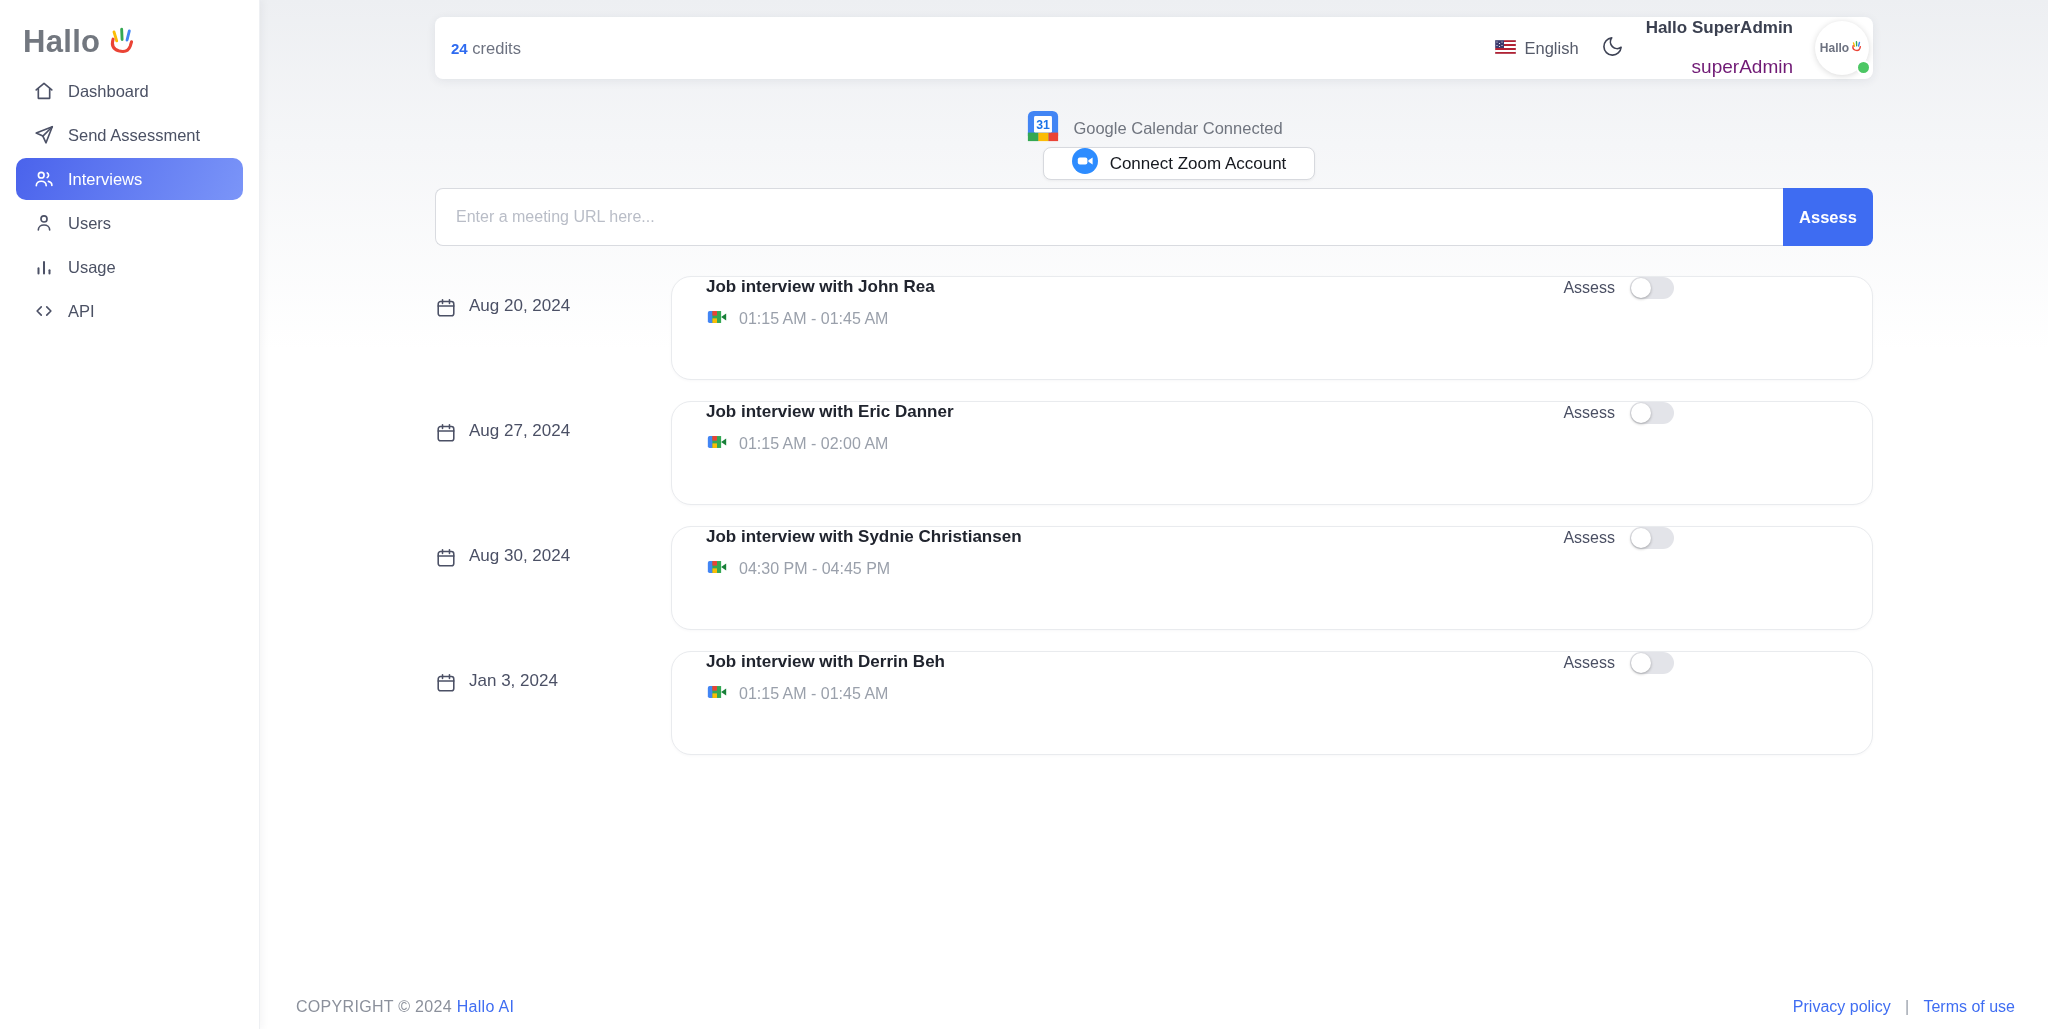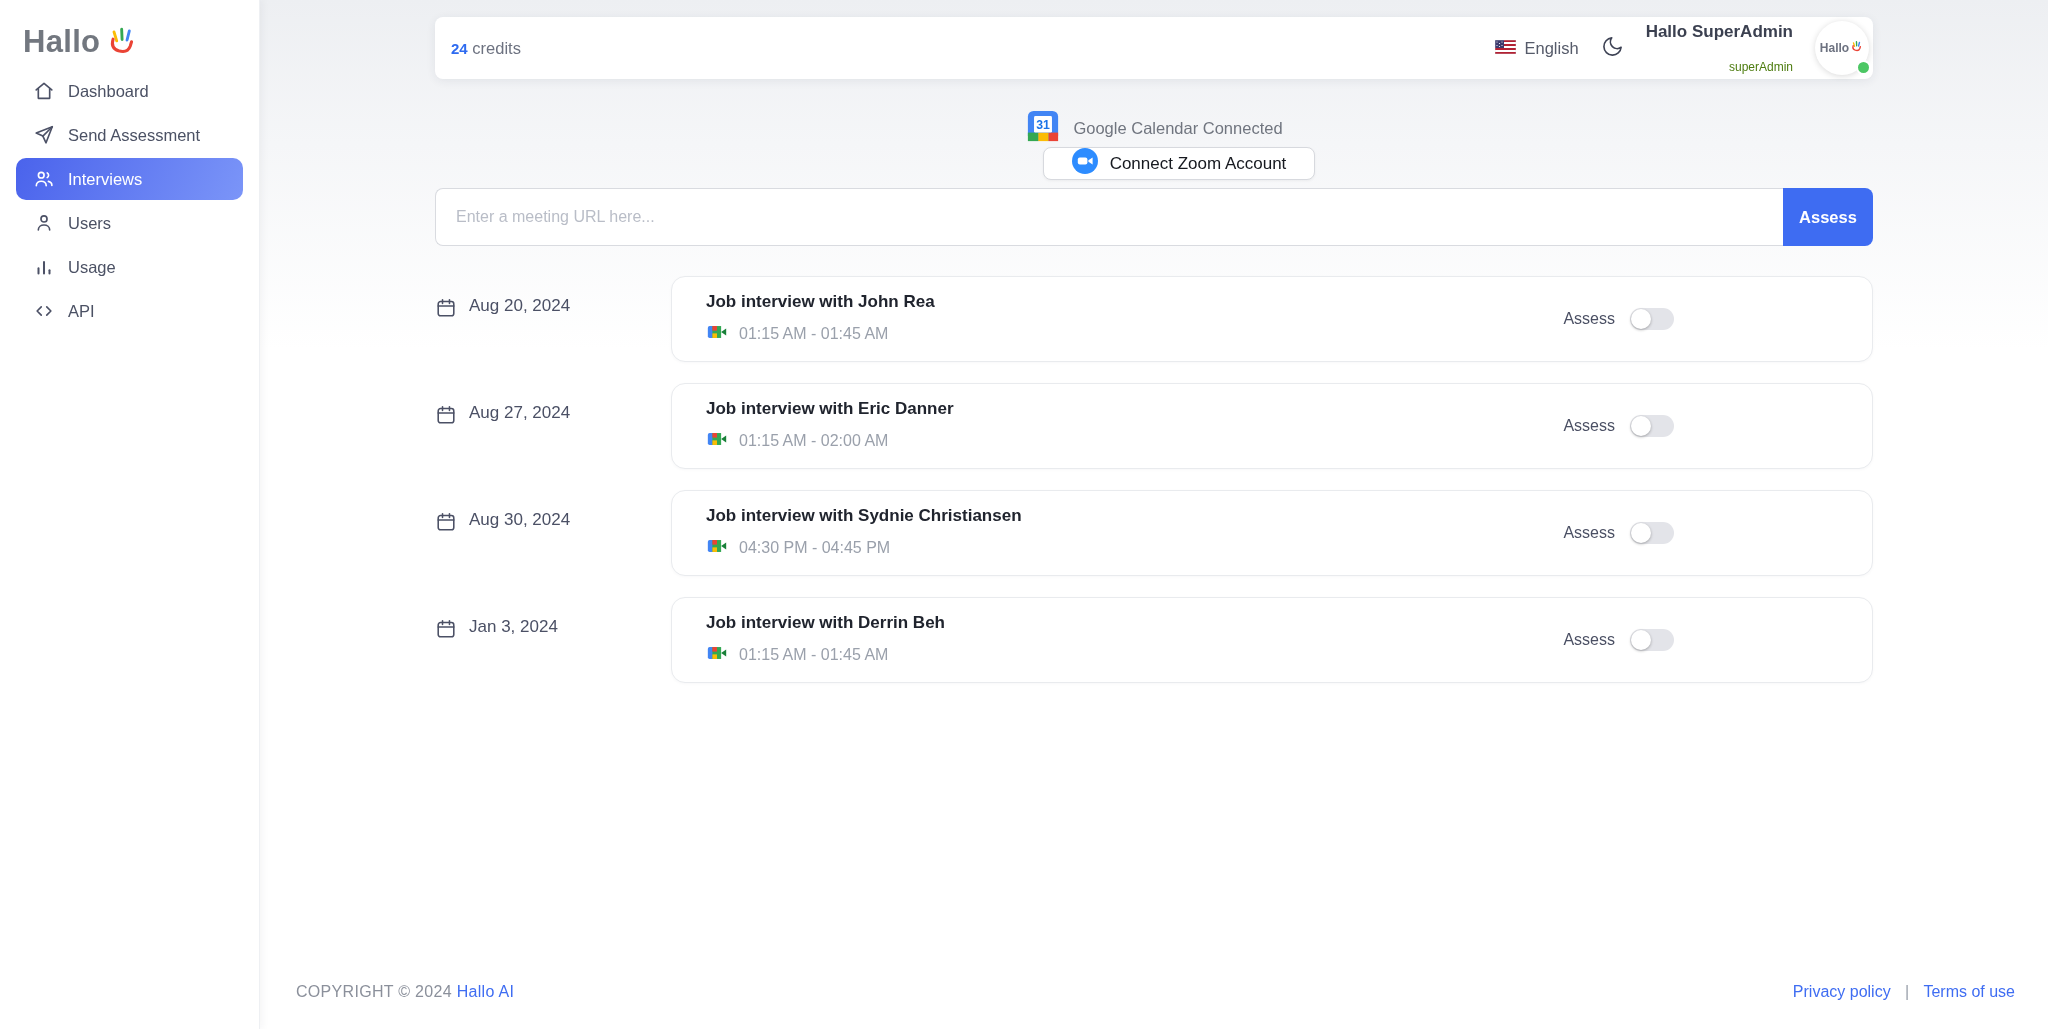--- a/index.html
+++ b/index.html
@@ -27,21 +27,21 @@
   
   .topbar { margin-top:17px; height:62px; background:#fff; border-radius:8px;
             box-shadow:0 2px 10px rgba(40,50,80,.08); display:flex; align-items:center; padding:0 4px 0 16px; }
   .credits { font-size:16.5px; color:#6d7280; }
   .credits-value { color:#2e6bf0; font-weight:bold; font-size:15px; }
   .topbar-right { margin-left:auto; display:flex; align-items:center; gap:22px; }
   .lang { display:flex; align-items:center; gap:9px; font-size:16.5px; color:#565b6a; cursor:pointer; }
   .moon-btn { display:flex; align-items:center; cursor:pointer; }
   .userblock { text-align:right; cursor:pointer; }
   .user-name { font-size:17px; font-weight:bold; color:#3b4050; }
-  .user-role { font-size:12px; color:#4d7c0f; margin-top:18px; }
+  .user-role { font-size:19px; color:#701a75; margin-top:18px; }
   .avatar { width:54px; height:54px; border-radius:50%; background:#fff; position:relative; flex:none;
             box-shadow:0 1px 6px rgba(0,0,0,.15); display:flex; align-items:center; justify-content:center; gap:1px; cursor:pointer; }
   .avatar-text { font-size:12px; font-weight:bold; color:#6d7280; }
   .status-dot { position:absolute; right:-2px; bottom:0; width:15px; height:15px; border-radius:50%;
                 background:var(--status-online,#4cc764); border:2px solid #fff; }
 
   
   .connections { margin-top:30px; display:flex; align-items:center; height:46px;flex-direction:column; }
   .gcal { display:flex; align-items:center; gap:13px; font-size:16.5px; color:#70757f; padding-left:1px; }
   .zoom-btn { margin-left:50px; height:40px; padding:0 28px; display:flex; align-items:center; gap:12px;
@@ -55,34 +55,34 @@
   .url-input::placeholder { color:#b9bdc7; }
   .assess-btn { width:90px; background:var(--accent,#3e6cf2); color:#fff; border:none; border-radius:0 8px 8px 0;
                 font-size:16.5px; font-weight:bold; cursor:pointer; font-family:inherit; }
 
   
   .int-list { margin-top:30px; }
   .int-row { display:flex; margin-bottom:21px; }
   .date-col { width:236px; flex:none; display:flex; align-items:flex-start; gap:12px; padding-top:20px;
               font-size:17px; color:#4b5065; }
   .date-col svg { margin-top:1px; }
-  .int-card { flex:1; background:#fff; border:1px solid #e9ebee; border-radius:14px; height:86px;
-              display:flex; align-items:center; padding:0 34px; box-shadow:0 1px 3px rgba(25,30,50,.03); }
+  .int-card { flex:1; background:#fff; border:1px solid #e9ebee; border-radius:20px; height:104px;
+              display:flex; align-items:flex-start; padding:0 34px; box-shadow:0 1px 3px rgba(25,30,50,.03); }
   .card-main { flex:1; }
   .int-title { font-size:17px; font-weight:bold; color:#20242e; margin-bottom:9px; }
   .int-time-row { display:flex; align-items:center; gap:11px; }
   .int-time { font-size:16px; color:#9aa0ab; }
   .card-controls { display:flex; align-items:center; gap:15px; margin-right:164px; }
   .assess-label { font-size:16px; color:#4a4f63; }
   .toggle { width:44px; height:22px; border-radius:11px; background:#e3e4e9; position:relative; cursor:pointer; flex:none; }
   .knob { position:absolute; top:1px; left:1px; width:20px; height:20px; border-radius:50%; background:#fff;
           box-shadow:0 1px 3px rgba(0,0,0,.3); }
 
   
-  .footer { position:absolute; left:36px; right:33px; bottom:28px; display:flex;
+  .footer { position:absolute; left:36px; right:33px; bottom:13px; display:flex;
             justify-content:space-between; align-items:center; font-size:16px; }
   .copyright { color:#8b909b; letter-spacing:.3px; }
   .footer-link { color:#3f6df2; text-decoration:none; cursor:pointer; }
   .sep { color:#9aa0ab; margin:0 10px; }
 </style>
 </head>
 <body>
 
 <div class="app">
 

